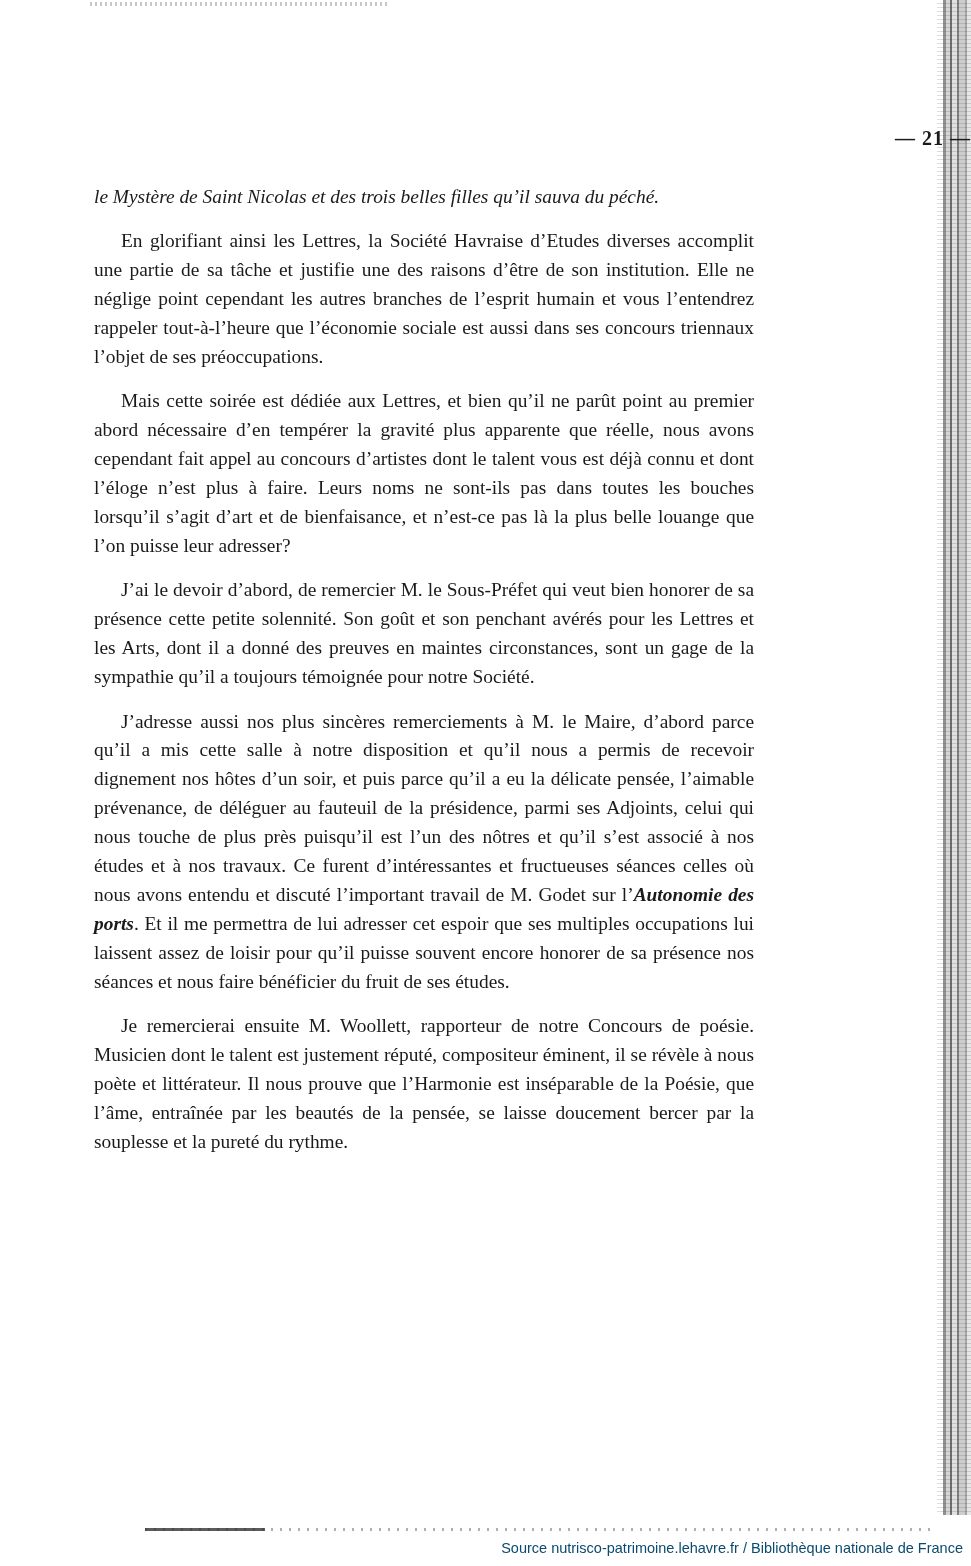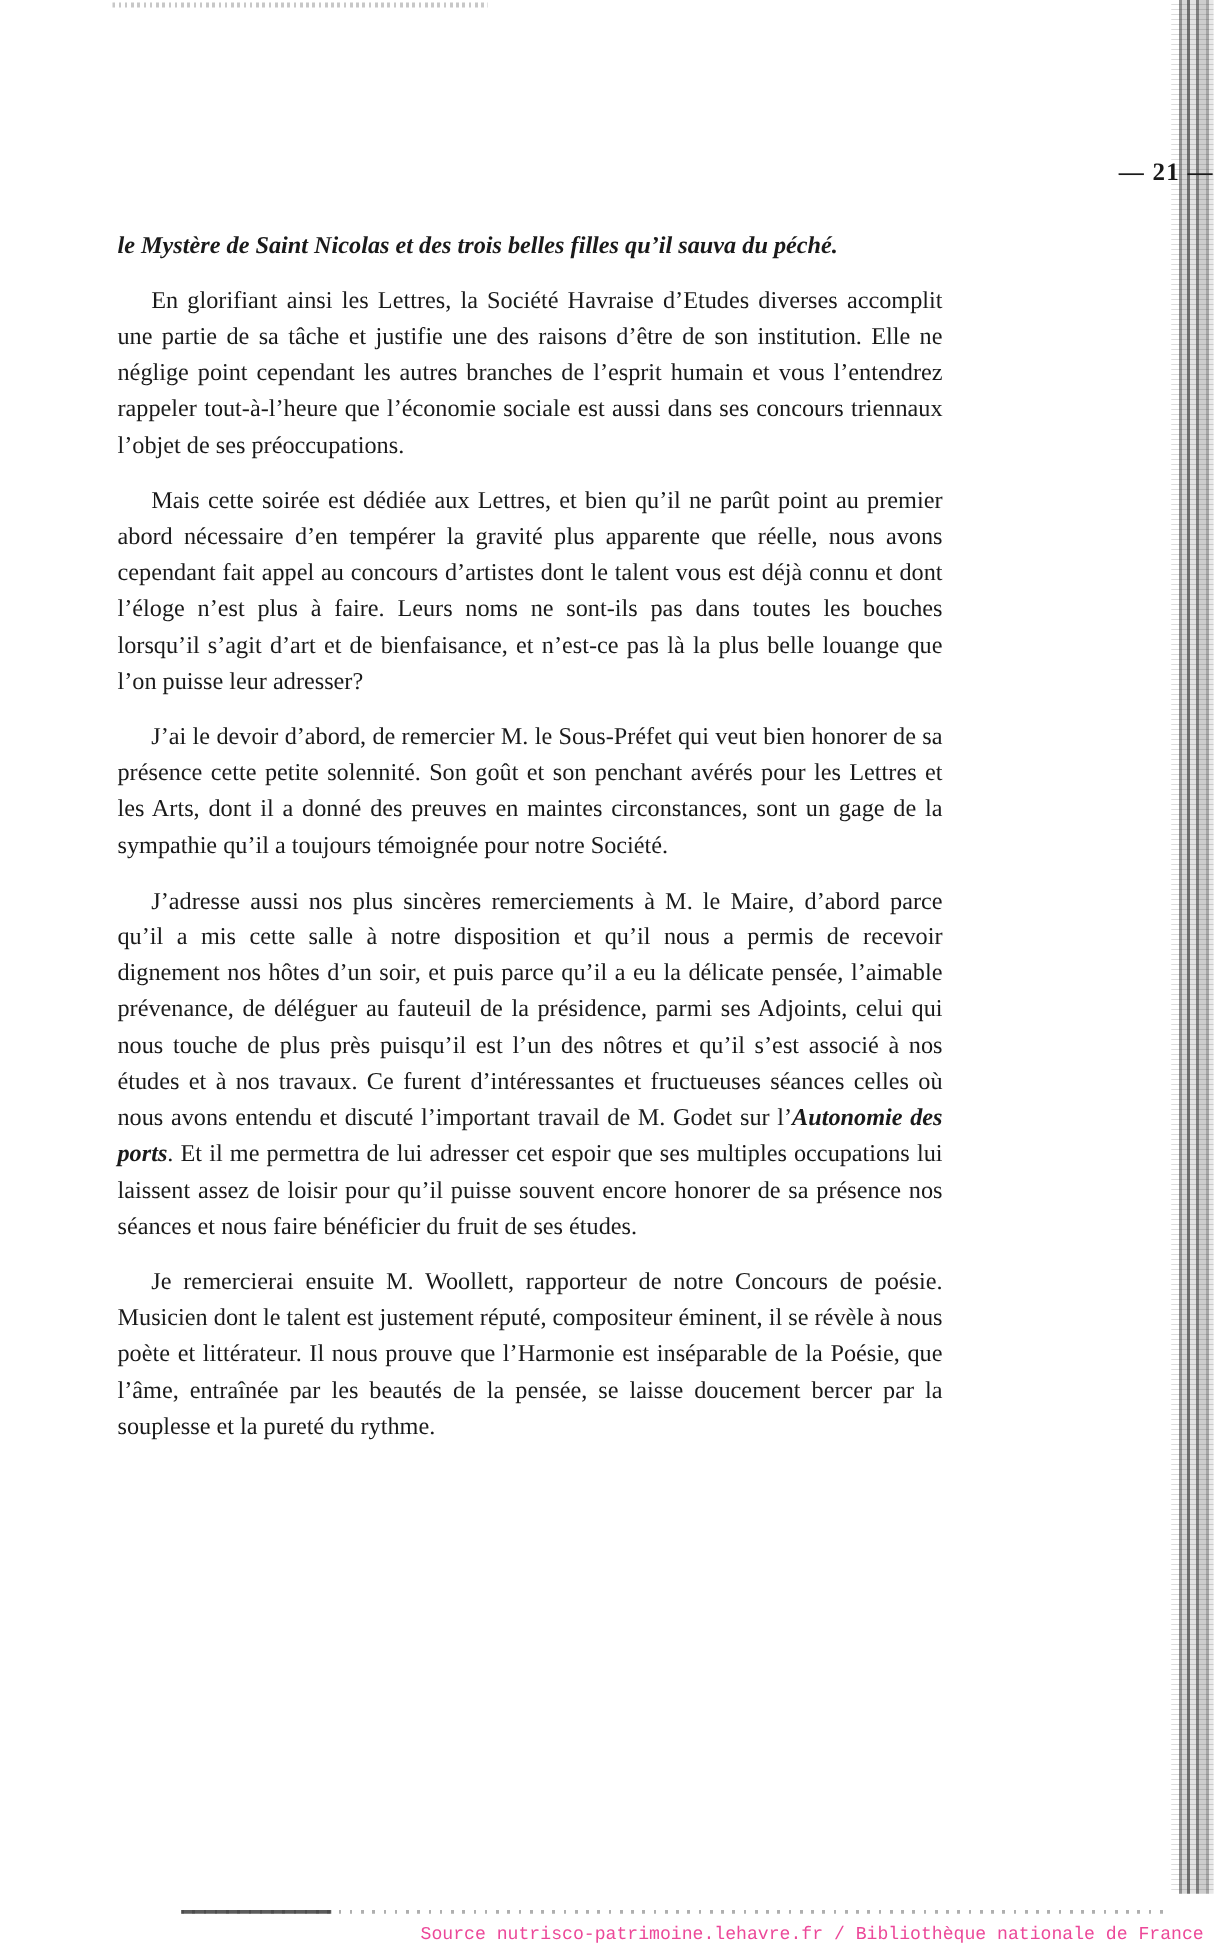--- a/index.html
+++ b/index.html
@@ -56,21 +56,21 @@
       text-align: justify;
       font-stretch: condensed;
     }
     .body-text p {
       margin: 0 0 15.5px 0;
       text-indent: 27px;
     }
     .body-text p.first {
       text-indent: 0;
       font-style: italic;
-      font-weight: bold;
+      font-weight: normal;
     }
     .body-text em {
       font-style: italic;
       font-weight: bold;
     }
     .bottom-noise {
       position: absolute;
       left: 145px; top: 1528px;
       width: 790px; height: 3px;
       background: repeating-linear-gradient(90deg, #7a7a7a 0 2px, transparent 2px 9px);
@@ -80,23 +80,23 @@
       position: absolute;
       left: 145px; top: 1528px;
       width: 120px; height: 3px;
       background: #333;
       opacity: 0.8;
     }
     .source-credit {
       position: absolute;
       right: 8px;
       top: 1540px;
-      font-family: Liberation Mono, monospace;
+      font-family: Liberation Sans, sans-serif;
       font-size: 14.5px;
-      color: #ec4899;
+      color: #0c4a6e;
       white-space: nowrap;
     }
   </style>
 </head>
 <body>
 
 <div class="page">
   <div class="top-noise"></div>
   <div class="binding-edge"></div>
 

